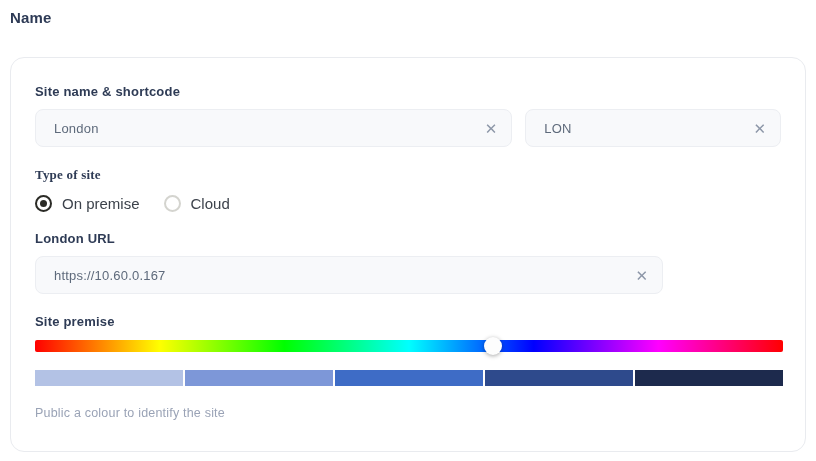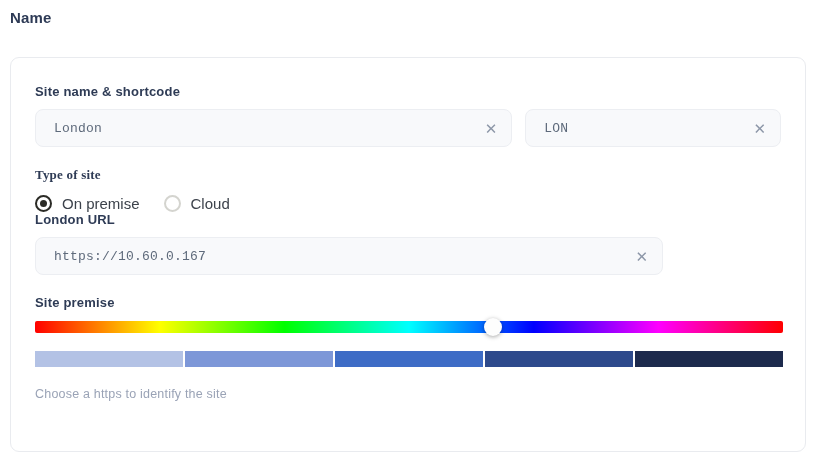--- a/index.html
+++ b/index.html
@@ -18,21 +18,21 @@
     color: #2d3a55;
     letter-spacing: .2px;
     text-align: right;
   }
   .card {
     position: absolute;
     left: 10px; top: 57px;
     width: 796px; height: 395px;
     background: #ffffff;
     border: 1px solid #e9ebef;
-    border-radius: 9px;
+    border-radius: 14px;
     padding: 26px 24px 0 24px;
   }
   .field-label {
     font-size: 13px;
     font-weight: 700;
     color: #2e3b55;
     letter-spacing: .2px;
     margin-bottom: 10px;
   }
   .inputs-row { display: flex; gap: 13px; margin-bottom: 20px; }
@@ -46,37 +46,38 @@
     padding: 0 14px 0 18px;
   }
   .text-field.grow-2 { flex: 2; }
   .text-field.grow-1 { flex: 1; }
   .text-field.full { width: 628px; margin-bottom: 20px; }
   .text-field input {
     flex: 1;
     border: none;
     outline: none;
     background: transparent;
-    font-family: Liberation Mono, monospace;
+    font-family: Liberation Sans, sans-serif;
     font-size: 13px;
     color: #5e6a7b;
     letter-spacing: .2px;
   }
   .clear-icon {
     color: #8d97a8;
     font-size: 15px;
     line-height: 1;
     cursor: pointer;
     user-select: none;
     padding-left: 8px;
   }
   .radio-row {
     display: flex;
     align-items: center;
     gap: 24px;
+    margin-bottom: 19px;
     margin-top: 12px;
   }
   .radio-option {
     display: flex;
     align-items: center;
     gap: 10px;
     cursor: pointer;
     font-size: 15px;
     color: #3c424b;
   }
@@ -179,15 +180,15 @@
   </div>
 
   <div class="shade-row">
     <div class="shade-swatch" style="background: rgb(179, 194, 229);"></div>
     <div class="shade-swatch" style="background: rgb(125, 151, 216);"></div>
     <div class="shade-swatch" style="background: rgb(62, 108, 198);"></div>
     <div class="shade-swatch" style="background: rgb(46, 74, 140);"></div>
     <div class="shade-swatch" style="background: rgb(29, 42, 77);"></div>
   </div>
 
-  <div class="hint-text">Choose a https to identify the site</div>
+  <div class="hint-text">Public a colour to identify the site</div>
 
 </div>
 
 </body></html>

